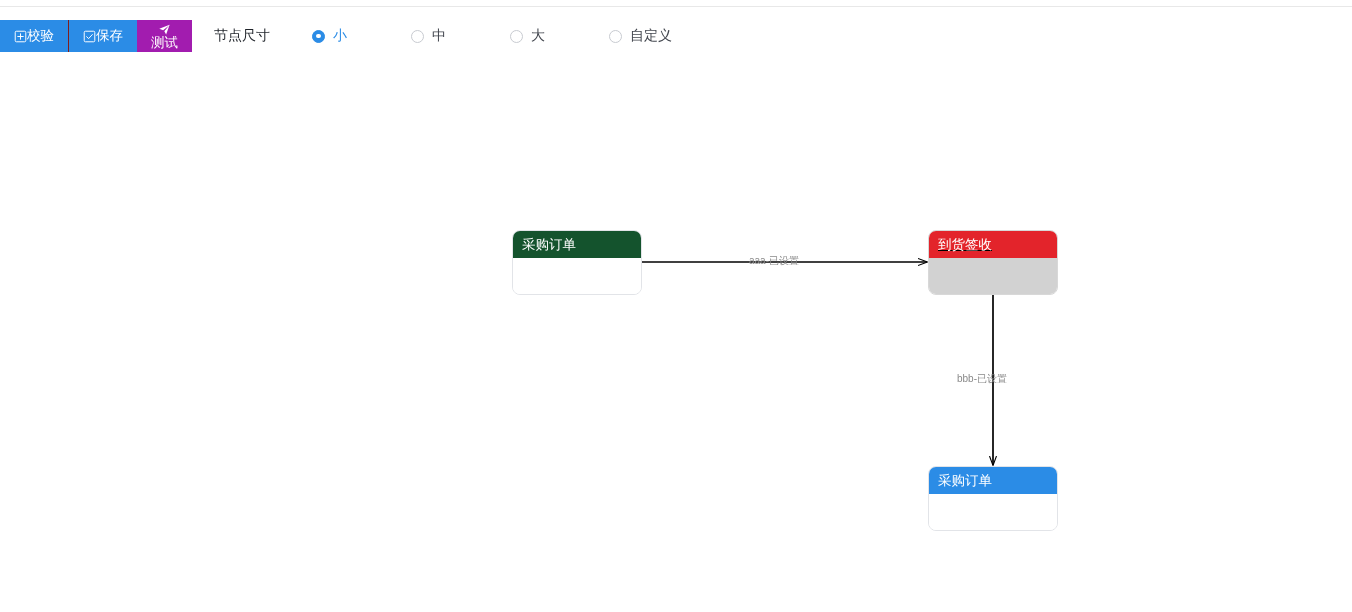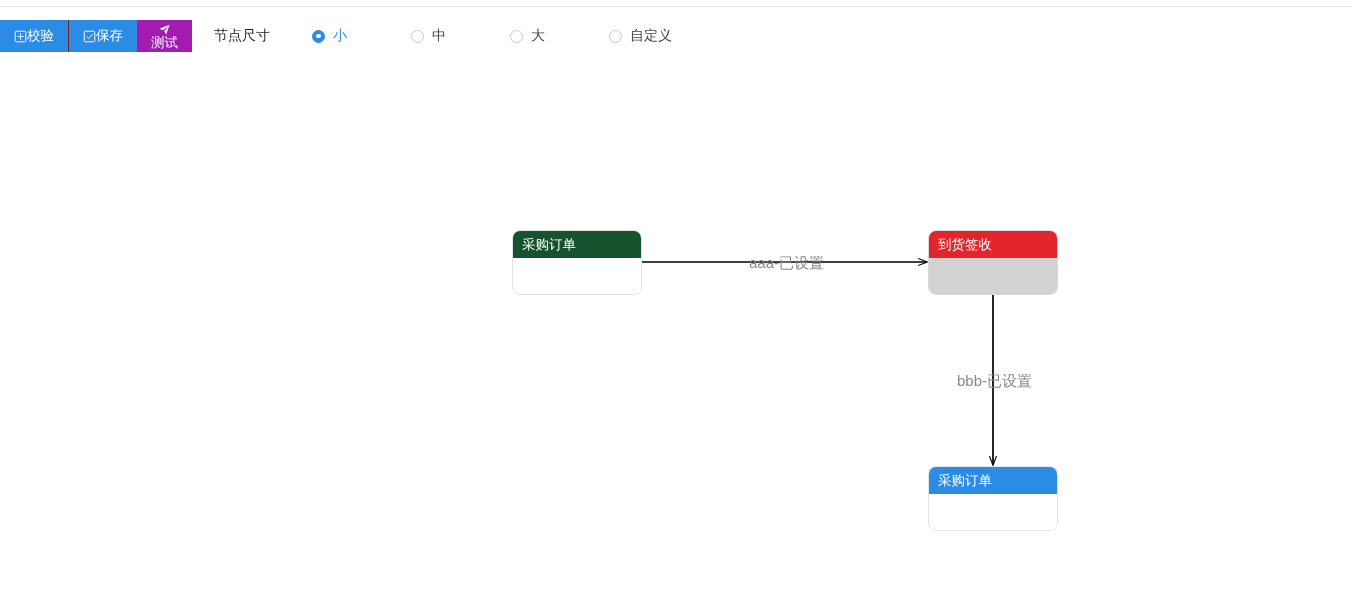--- a/index.html
+++ b/index.html
@@ -155,32 +155,32 @@
   .node .node-body {
     height: 36px;
     background: #ffffff;
     box-sizing: border-box;
   }
 
   #node-green  { left: 512px; top: 170px; }
   #node-green  .node-head { background: #14532d; }
   #node-green  .node-body { background: #ffffff; }
 
-  #node-red    { left: 928px; top: 170px; border-color: #d8d8d8; }
+  #node-red    { left: 928px; top: 170px; border-color: #d8d8d8; text-decoration: underline; }
   #node-red    .node-head { background: #e3242b; }
   #node-red    .node-body { background: #d2d2d2; }
 
   #node-blue   { left: 928px; top: 406px; }
   #node-blue   .node-head { background: #2b8ce6; }
   #node-blue   .node-body { background: #ffffff; }
 
   
   .edge-label {
     position: absolute;
-    font-size: 15px;
+    font-size: 10px;
     color: #8a8a8a;
     white-space: nowrap;
     font-family: "Liberation Sans", "DejaVu Sans", sans-serif;
   }
   #edge-label-aaa { left: 749px; top: 194px; }
   #edge-label-bbb { left: 957px; top: 312px; }
 </style>
 </head>
 <body>
 

